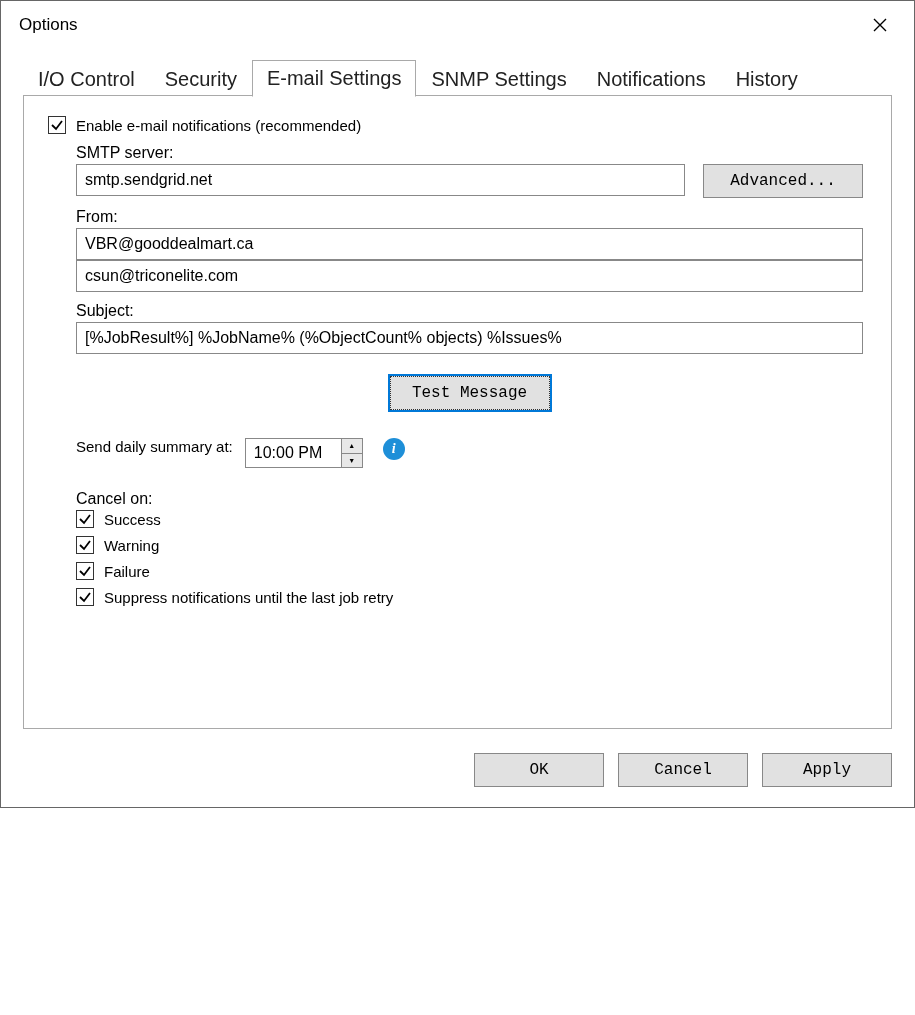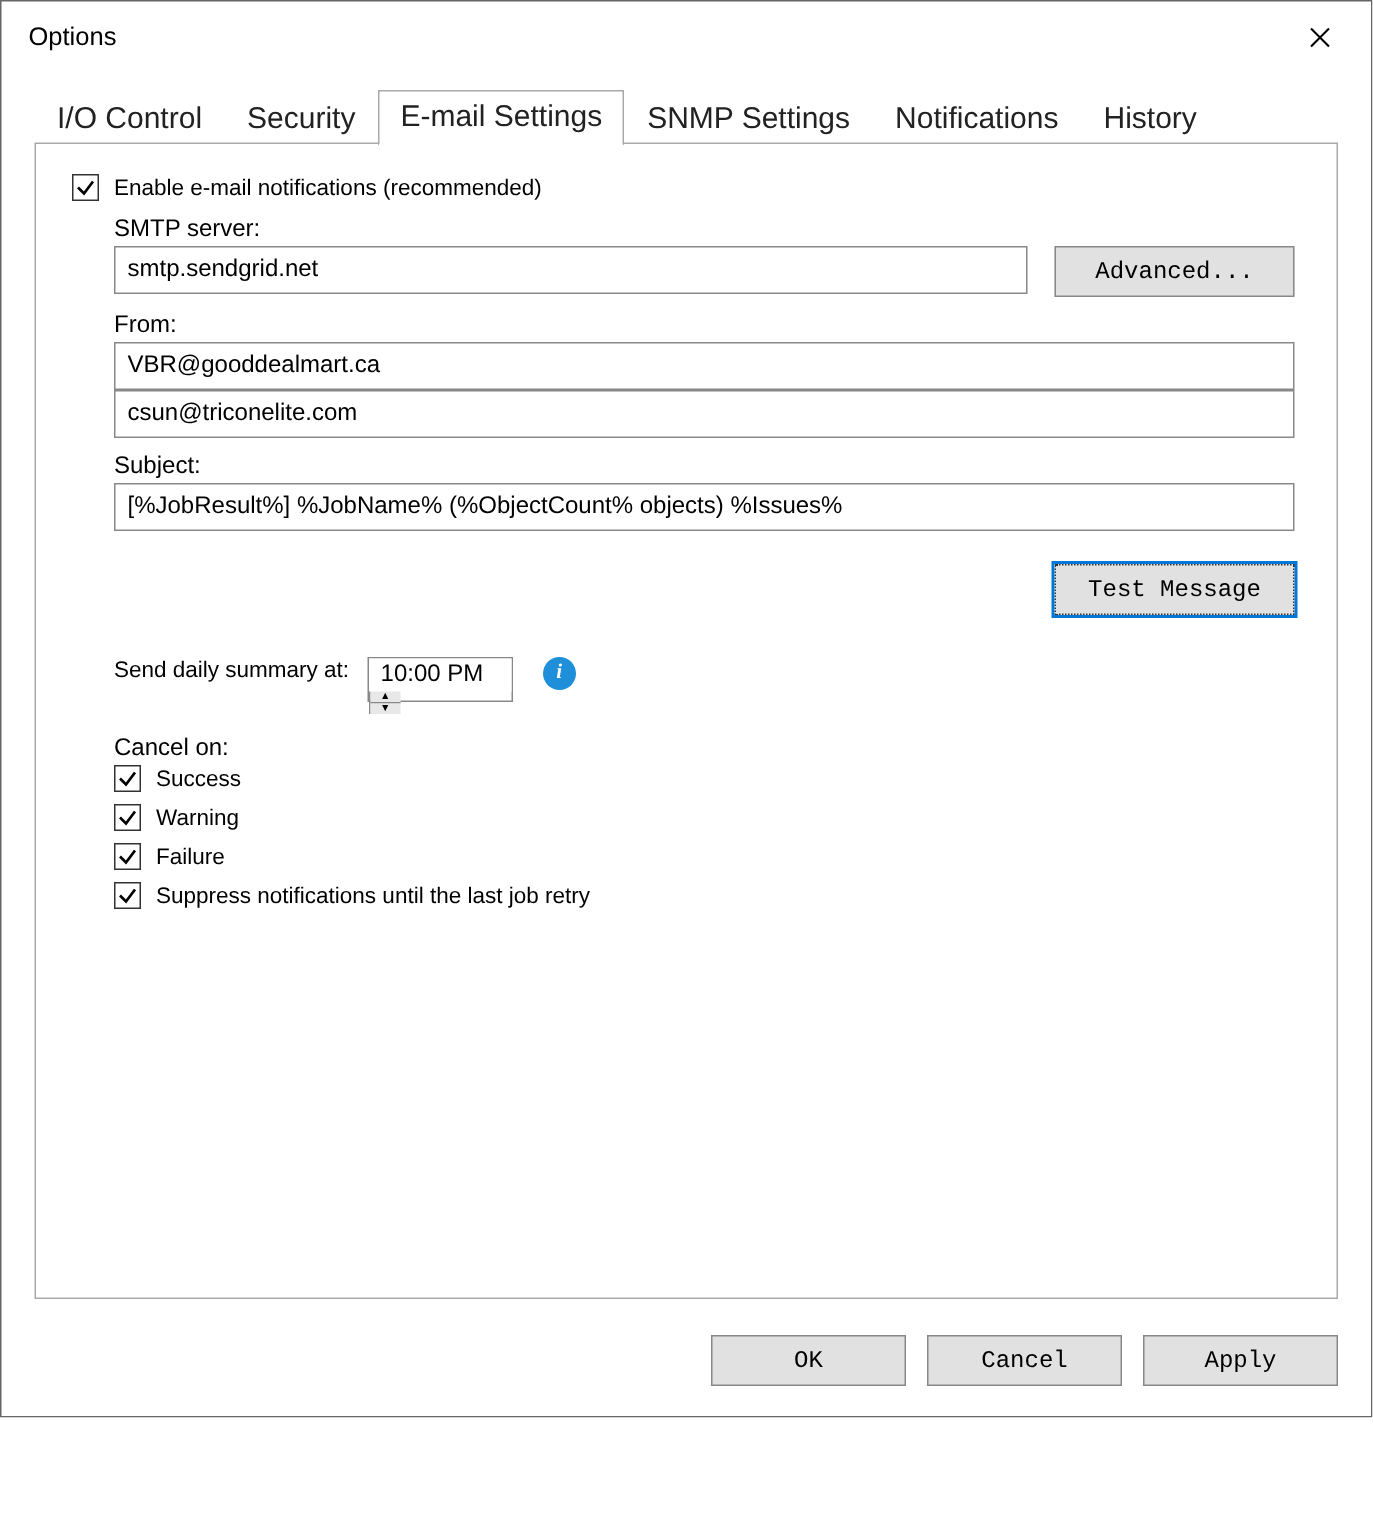--- a/index.html
+++ b/index.html
@@ -6,21 +6,21 @@
   body {
     margin: 0;
     padding: 0;
     background: #fff;
     font-family: "Segoe UI", Tahoma, sans-serif;
     font-size: 15px;
     color: #000;
   }
   .window {
     width: 915px;
-    height: 945px;
+    height: 808px;
     border: 1px solid #666;
     background: #fff;
     display: flex;
     flex-direction: column;
   }
   .titlebar {
     display: flex;
     align-items: center;
     justify-content: space-between;
     padding: 8px 14px 8px 18px;
@@ -123,42 +123,41 @@
     border: 1px solid #888;
     background: #e1e1e1;
     font-family: Liberation Mono, monospace;
     font-size: 16px;
     cursor: pointer;
     padding: 0 18px;
   }
   .btn.advanced { width: 160px; }
   .test-row {
     display: flex;
-    justify-content: flex-end;
+    justify-content: center;
     margin-top: 22px;
   }
   .btn.focused {
     outline: 2px solid #0078d7;
     outline-offset: 0;
     border: 1px dotted #333;
     width: 160px;
   }
   .summary-row {
     display: flex;
     align-items: flex-start;
     gap: 12px;
     margin-top: 28px;
   }
   .spinner {
     display: flex;
     align-items: stretch;
     border: 1px solid #888;
     height: 30px;
     background: #fff;
-    flex-direction: column;
   }
   .spinner input {
     border: none;
     width: 95px;
     padding: 2px 8px;
     font-family: inherit;
     font-size: 16px;
     outline: none;
   }
   .spinner-btns {

